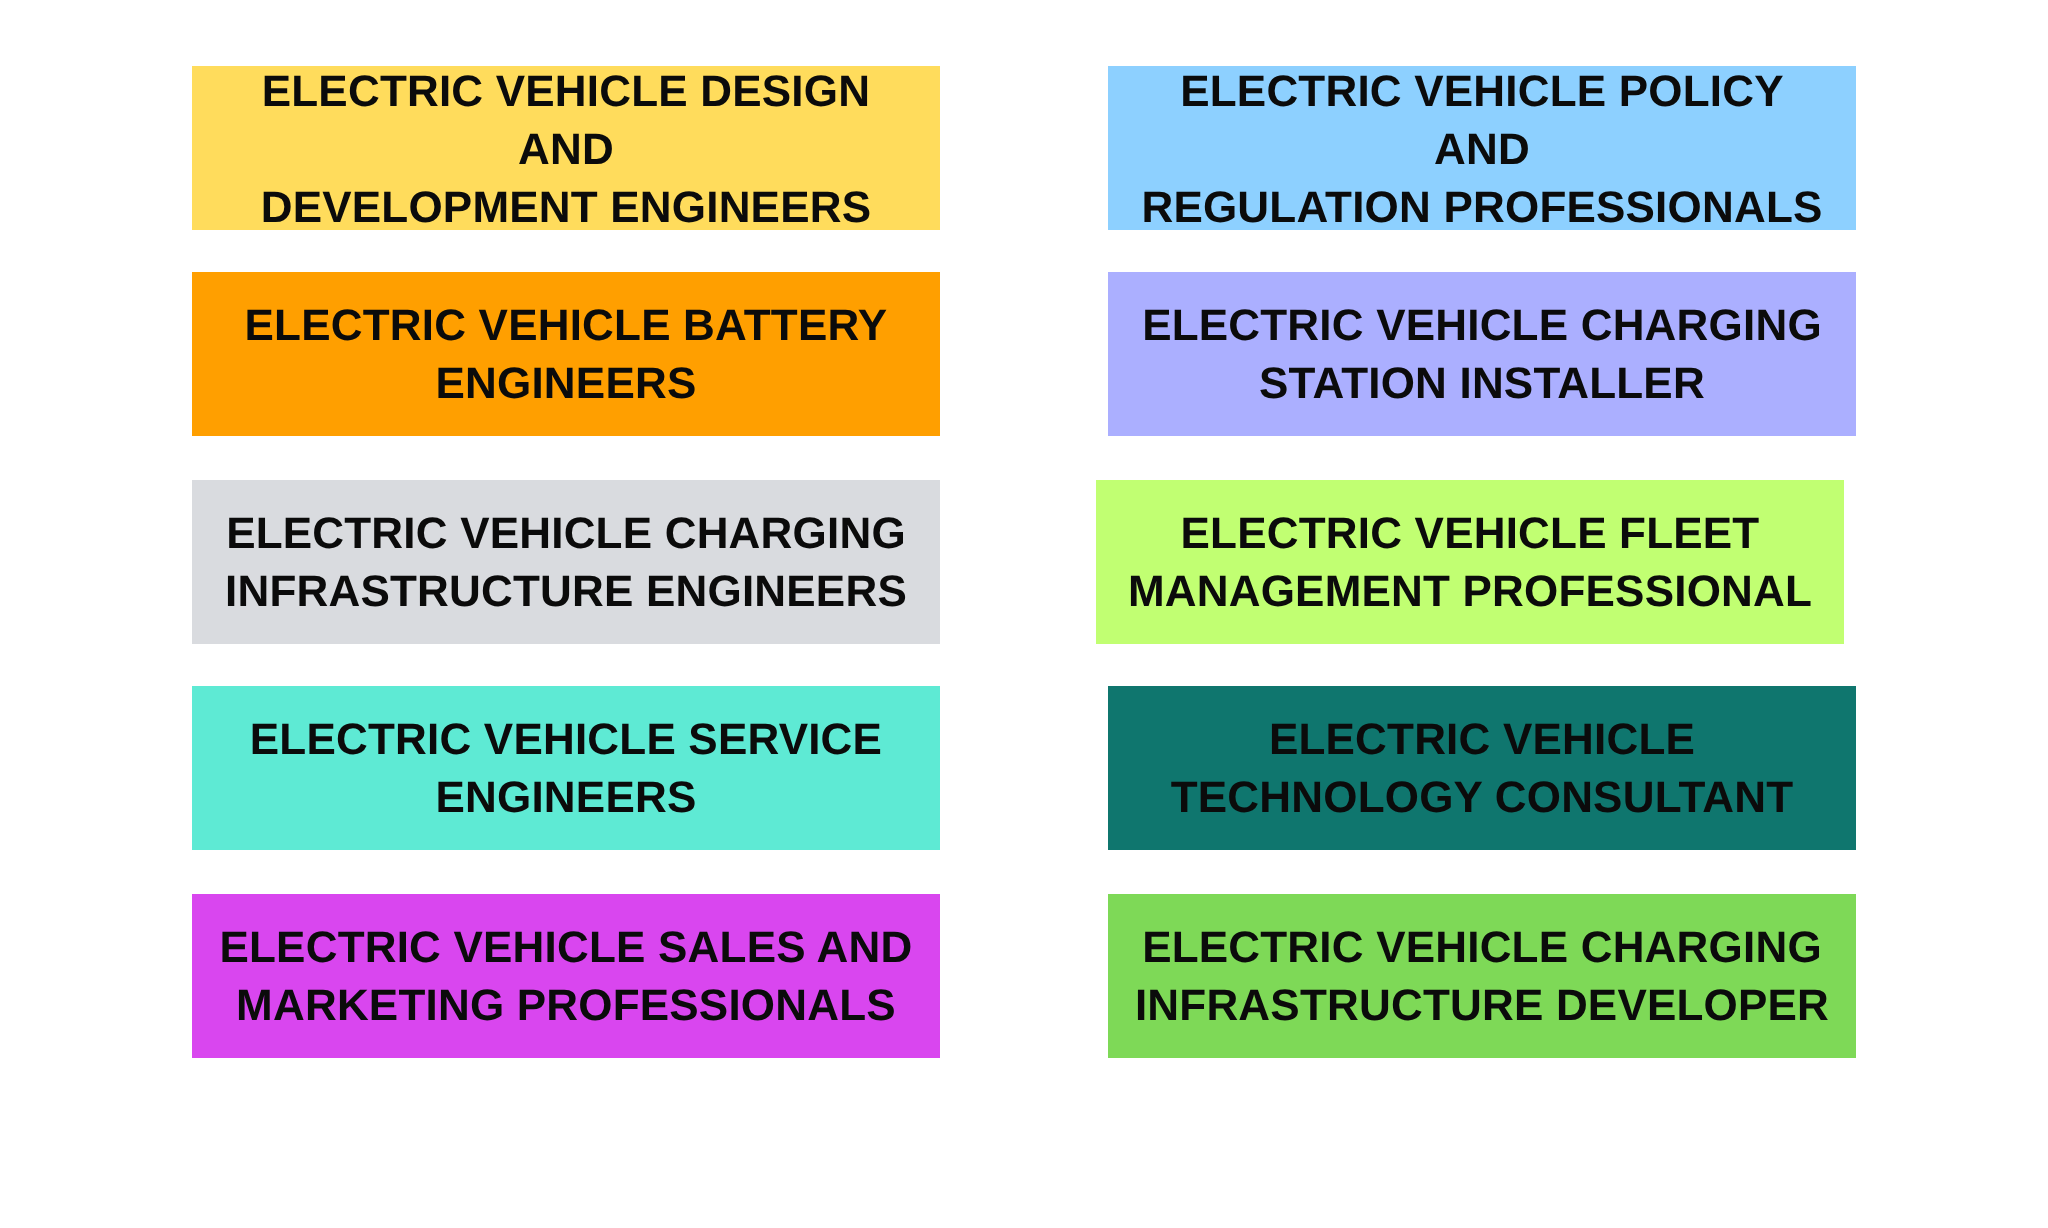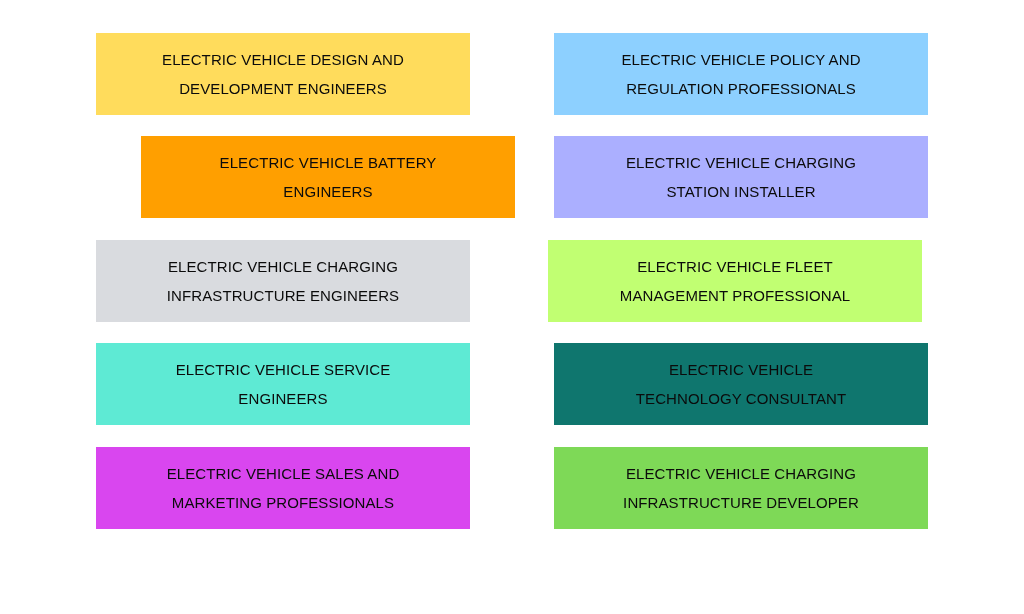--- a/index.html
+++ b/index.html
@@ -9,37 +9,37 @@
   }
   .box {
     position: absolute;
     width: 374px; height: 82px;
     display: flex; align-items: center; justify-content: center;
     text-align: center;
     box-sizing: border-box;
     padding: 0 10px;
   }
   .box span {
-    font-weight: 400;
-    font-size: 15px;
+    font-weight: 700;
+    font-size: 22px;
     line-height: 29px;
     color: #0b0b0b;
     letter-spacing: 0.1px;
     white-space: pre-line;
   }
 </style>
 </head>
 <body>
 
 <div>
   <div class="box" style="left: 96px; top: 33px; background: rgb(255, 220, 92);">
     <span>ELECTRIC VEHICLE DESIGN AND
 DEVELOPMENT ENGINEERS</span>
   </div>
-  <div class="box" style="left: 96px; top: 136px; background: rgb(255, 159, 0); margin-left: 45px;">
+  <div class="box" style="left: 96px; top: 136px; background: rgb(255, 159, 0);">
     <span>ELECTRIC VEHICLE BATTERY
 ENGINEERS</span>
   </div>
   <div class="box" style="left: 96px; top: 240px; background: rgb(217, 219, 223);">
     <span>ELECTRIC VEHICLE CHARGING
 INFRASTRUCTURE ENGINEERS</span>
   </div>
   <div class="box" style="left: 96px; top: 343px; background: #5eead4;">
     <span>ELECTRIC VEHICLE SERVICE
 ENGINEERS</span>

